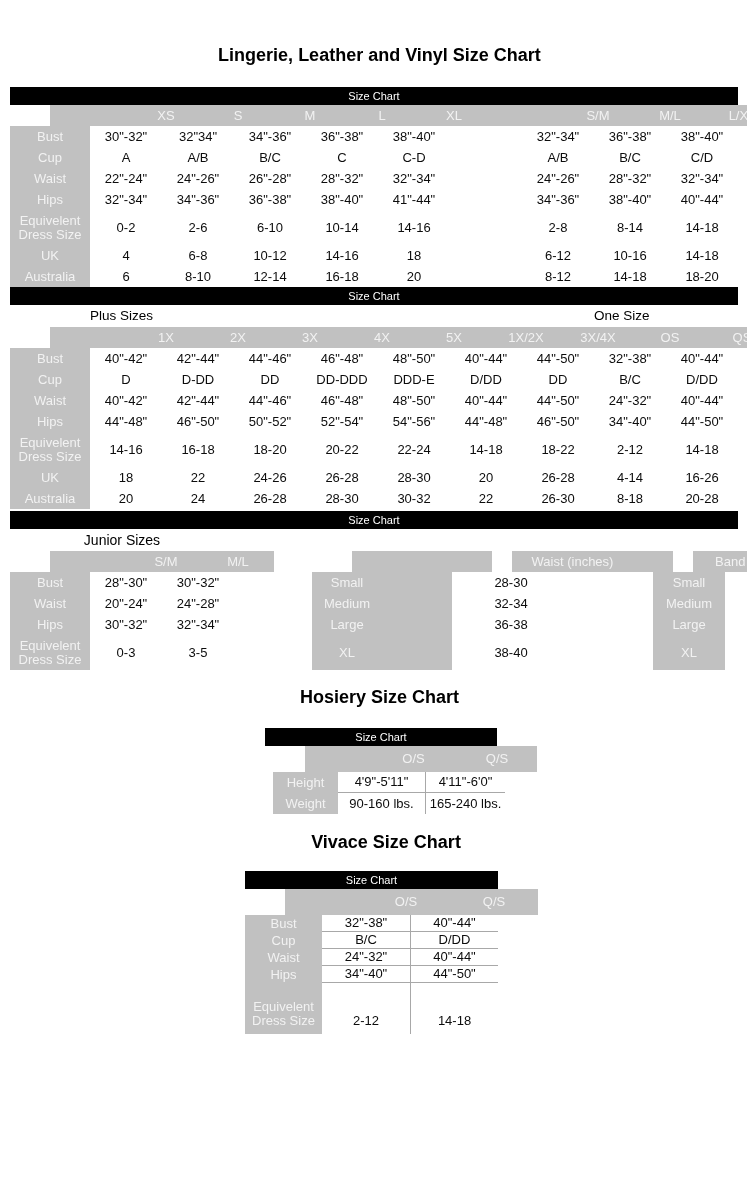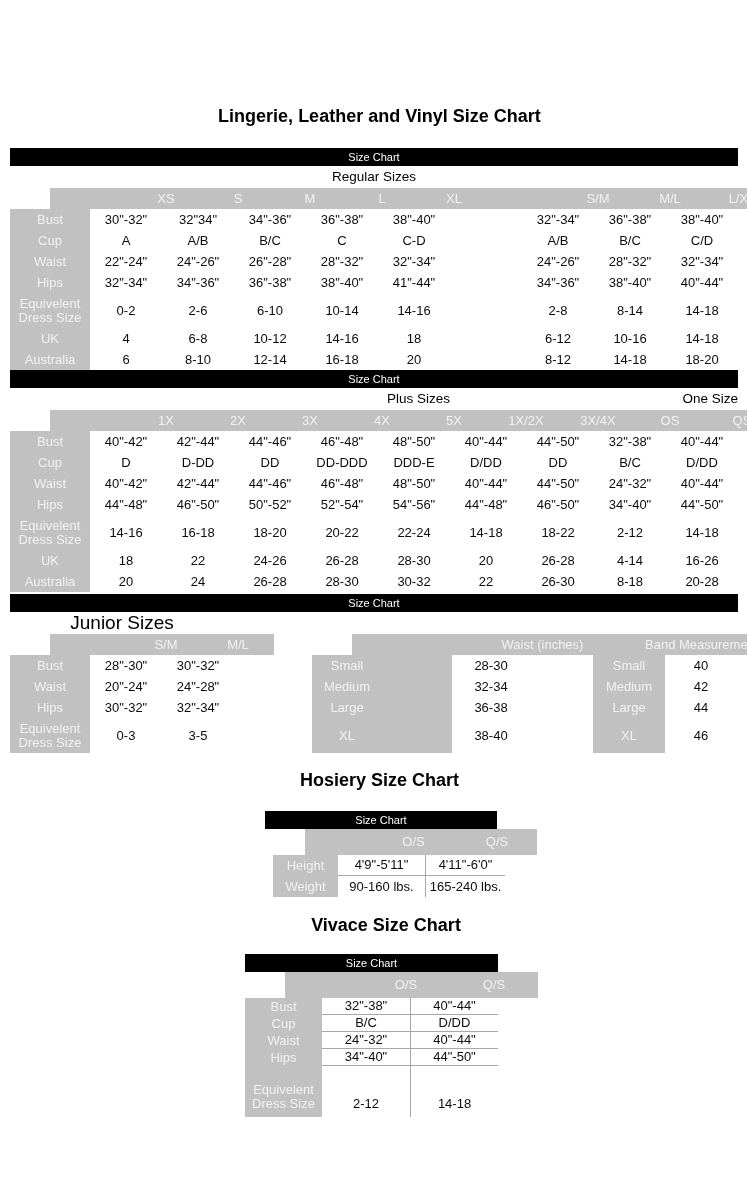--- a/index.html
+++ b/index.html
@@ -1,44 +1,44 @@
 <!DOCTYPE html>
 <html><head>
 <meta charset="utf-8">
 <style>
   html,body{margin:0;padding:0;}
   body{width:747px;min-height:1200px;background:#ffffff;color:#000;
        font-family:"Liberation Sans","DejaVu Sans",sans-serif;}
 
   .title{height:22px;line-height:22px;text-align:center;font-size:18px;font-weight:bold;
          width:747px;box-sizing:border-box;padding-left:12px;margin:0;}
-  .main-title{margin-top:105px;}
+  .main-title{margin-top:44px;}
   .hosiery-title{margin-top:16px;}
   .vivace-title{margin-top:17px;padding-left:25px;}
 
   .tbl-wrap{margin:21px 0 0 10px;width:728px;}
   .bar{height:18px;line-height:18px;background:#000;color:#fff;font-size:11px;text-align:center;}
   .bar3{margin-top:2px;}
 
   .section-line{height:22px;line-height:22px;font-size:13.5px;text-align:center;position:relative;}
-  .abs{position:absolute;top:0;text-align:right;}
+  .abs{position:absolute;top:0;text-align:left;}
   .plus-pos{left:80px;width:360px;}
   .onesize-pos{left:584px;width:144px;}
 
-  .jm-line{height:22px;line-height:22px;font-size:19px;display:flex;}
+  .jm-line{height:22px;line-height:22px;font-size:14px;display:flex;}
   .jm-left{width:224px;text-align:center;}
   .jm-right{margin-left:78px;width:425px;text-align:center;}
   .jm-row{display:flex;align-items:flex-start;}
   .junior-table{width:224px;}
   .mens-table{margin-left:78px;width:425px;}
 
   .grid-row{display:grid;}
   .regular-table .grid-row,.plus-table .grid-row{grid-template-columns:80px repeat(9,72px);}
   .junior-table .grid-row{grid-template-columns:80px 72px 72px;}
-  .mens-table .grid-row{grid-template-columns:140px 78px 63px 72px 72px;}
+  .mens-table .grid-row{grid-template-columns:140px 78px 63px 72px 72px;gap:20px;}
   .hosiery-table .grid-row{grid-template-columns:65px 87px 80px;}
   .vivace-table .grid-row{grid-template-columns:77px 88px 88px;}
 
   .hcell,.lcell,.vcell,.scell{display:flex;align-items:center;justify-content:center;
        text-align:center;font-size:13px;line-height:14px;box-sizing:border-box;}
   .hcell,.lcell{background:#c1c1c1;color:#f2f2f2;}
   .vcell{color:#0c0c0c;background:#fff;}
   .scell{background:#fff;}
 
   .head-row{height:21px;padding-left:40px;}
@@ -65,21 +65,20 @@
   .vivace-wrap{margin:18px 0 0 245px;width:253px;}
 </style>
 </head>
 <body>
 
 <h1 class="title main-title">Lingerie, Leather and Vinyl Size Chart</h1>
 
 <div class="tbl-wrap">
 
   <div class="bar">Size Chart</div>
-  <div class="section-line">Regular Sizes</div>
   <div class="grid-table regular-table">
       <div class="grid-row head-row">
         <div class="hcell"></div>
         <div class="hcell">XS</div>
         <div class="hcell">S</div>
         <div class="hcell">M</div>
         <div class="hcell">L</div>
         <div class="hcell">XL</div>
         <div class="hcell"></div>
         <div class="hcell">S/M</div>

